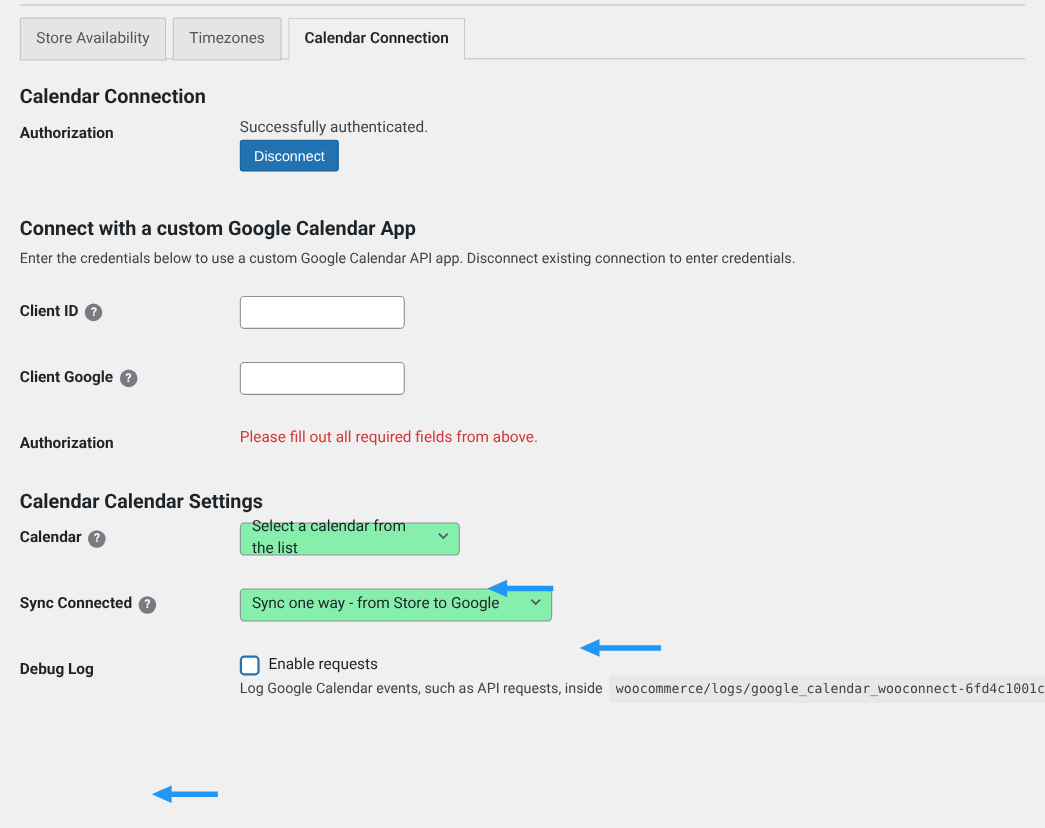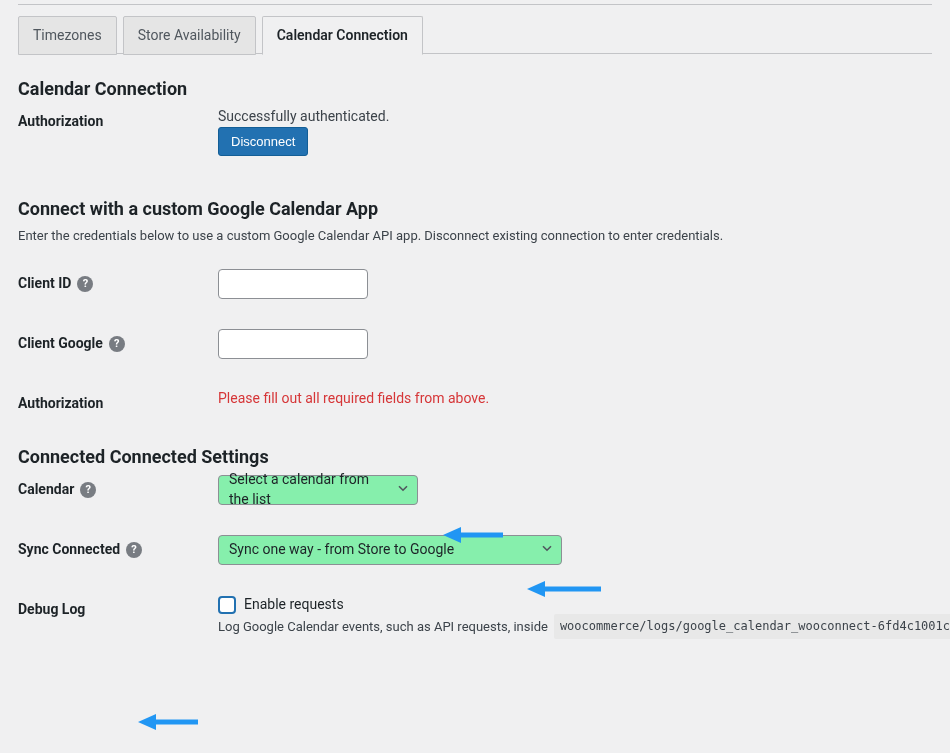--- a/index.html
+++ b/index.html
@@ -158,21 +158,21 @@
     cursor:pointer;
     user-select:none;
   }
   .select .chev{
     position:absolute;
     right:8px;top:50%;
     transform:translateY(-50%);
     pointer-events:none;
   }
   .select.narrow{width:200px;}
-  .select.wide{width:344px;}
+  .select.wide{width:284px;}
   .checkbox-row{
     display:flex;
     align-items:center;
     gap:8px;
     font-size:14px;
   }
   .checkbox{
     width:18px;height:18px;
     border:2px solid var(--blue);
     border-radius:4px;
@@ -206,22 +206,22 @@
   }
   .arrow svg{display:block;}
 </style>
 </head>
 <body>
 
 <div class="page">
   <div class="top-rule"></div>
 
   <div class="tabs">
+    <div class="tab"><span>Store Availability</span></div>
     <div class="tab"><span>Timezones</span></div>
-    <div class="tab"><span>Store Availability</span></div>
     <div class="tab active"><span>Calendar Connection</span></div>
   </div>
   <div class="tab-strip-line"></div>
 
   <h2 class="section-title">Calendar Connection</h2>
 
   <div class="ft">
     <div class="label">
       <span>Authorization</span>
     </div>
@@ -258,21 +258,21 @@
 
   <div class="ft">
     <div class="label">
       <span>Authorization</span>
     </div>
     <div class="field">
       <span class="error-text">Please fill out all required fields from above.</span>
     </div>
   </div>
 
-  <h2 class="section-title" style="margin-top:10px">Connected Connected Settings</h2>
+  <h2 class="section-title" style="margin-top:10px">Calendar Calendar Settings</h2>
 
   <div class="ft" style="">
     <div class="label">
       <span>Calendar</span>
       <span class="help-icon">?</span>
     </div>
     <div class="field">
       <div class="select narrow">
         <span>Select a calendar from the list</span>
         <span class="chev">

